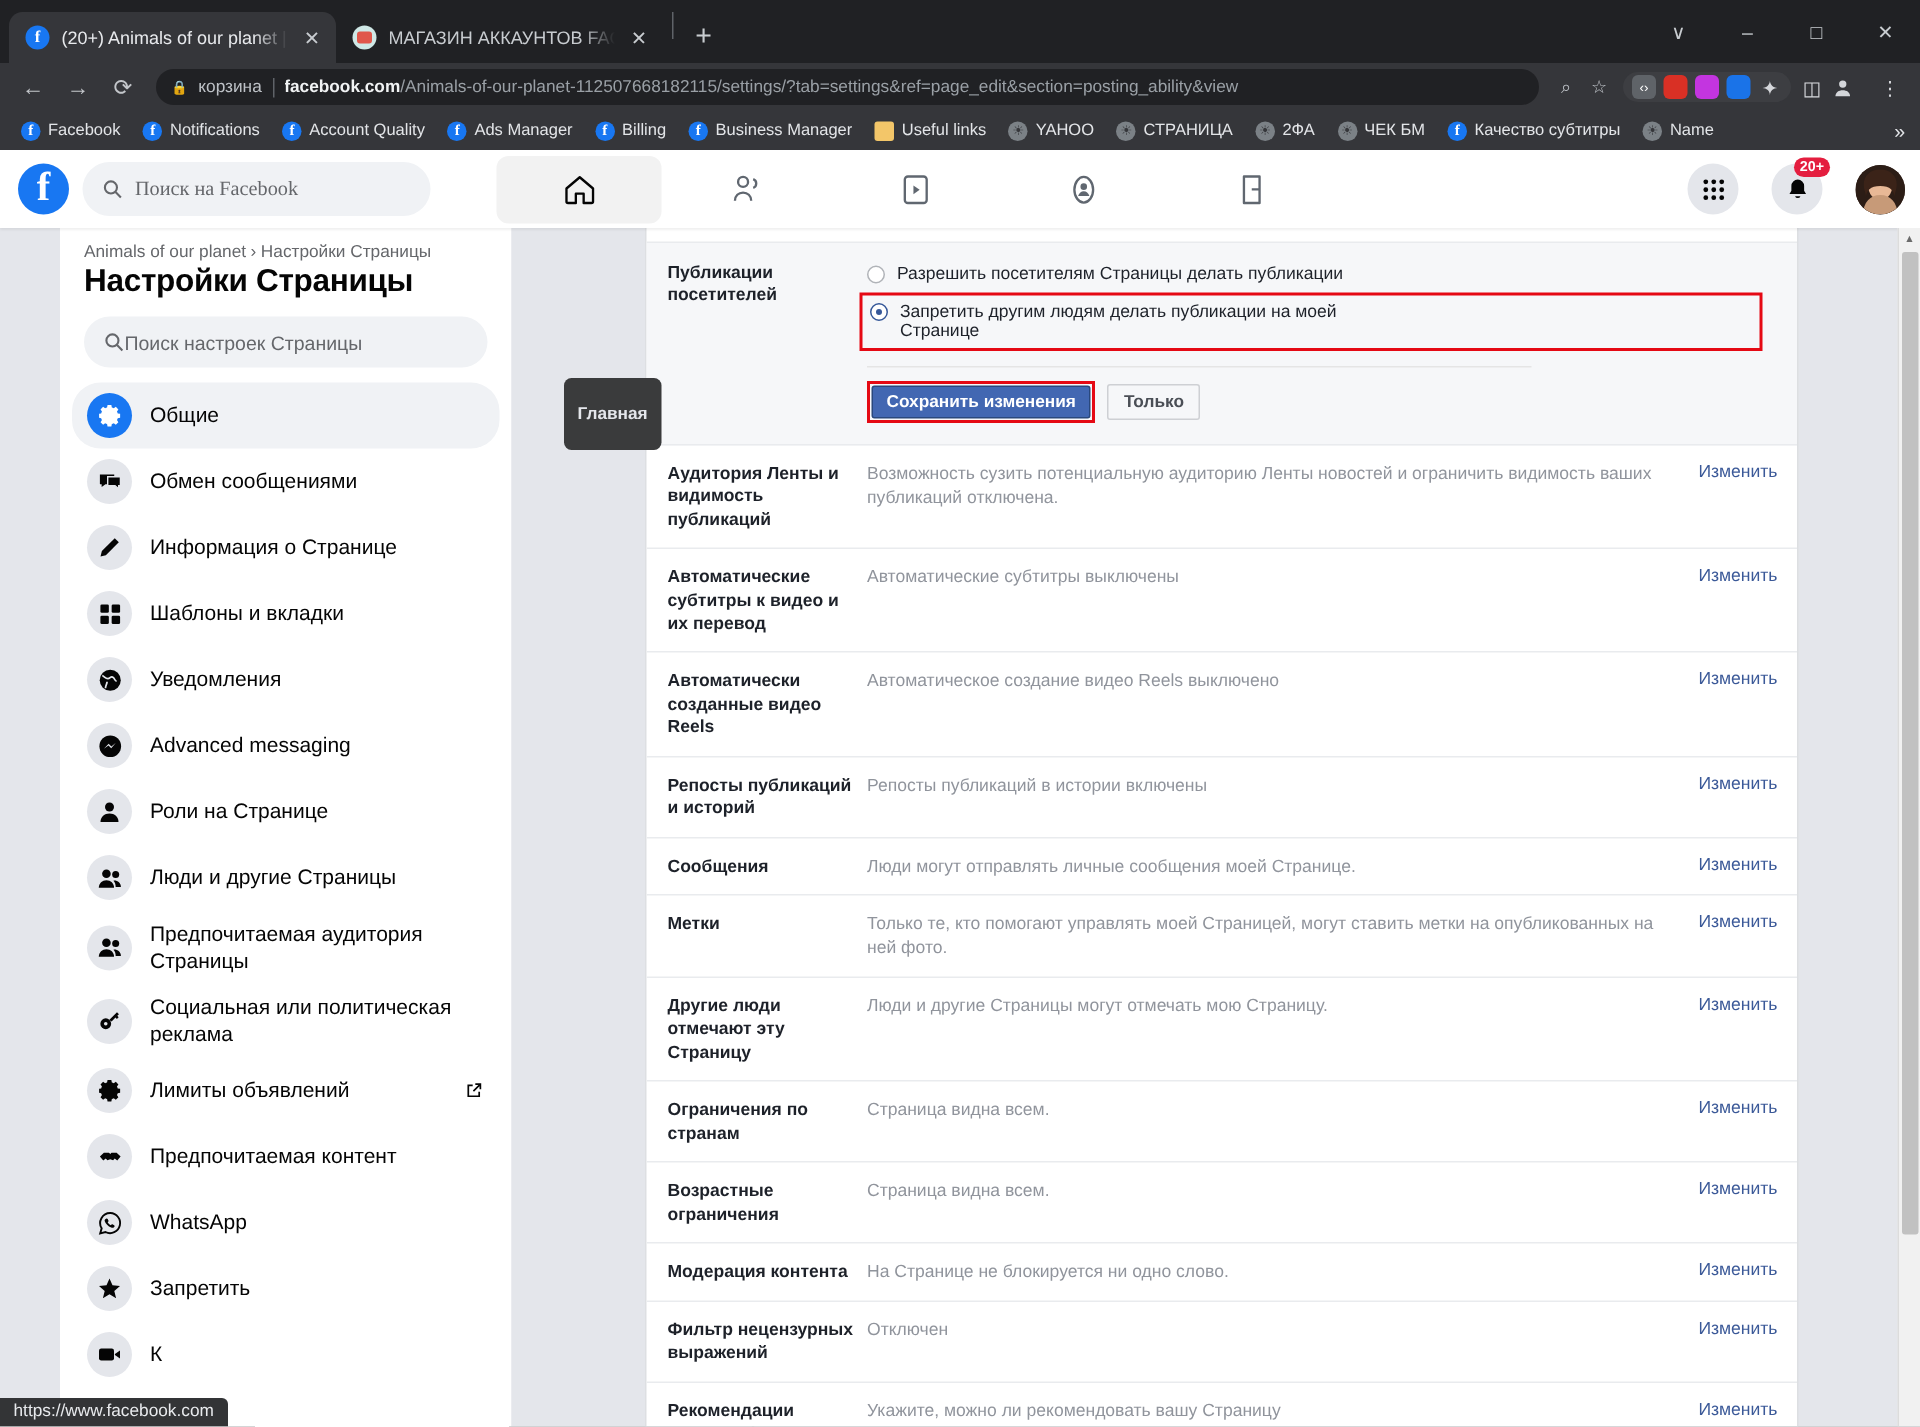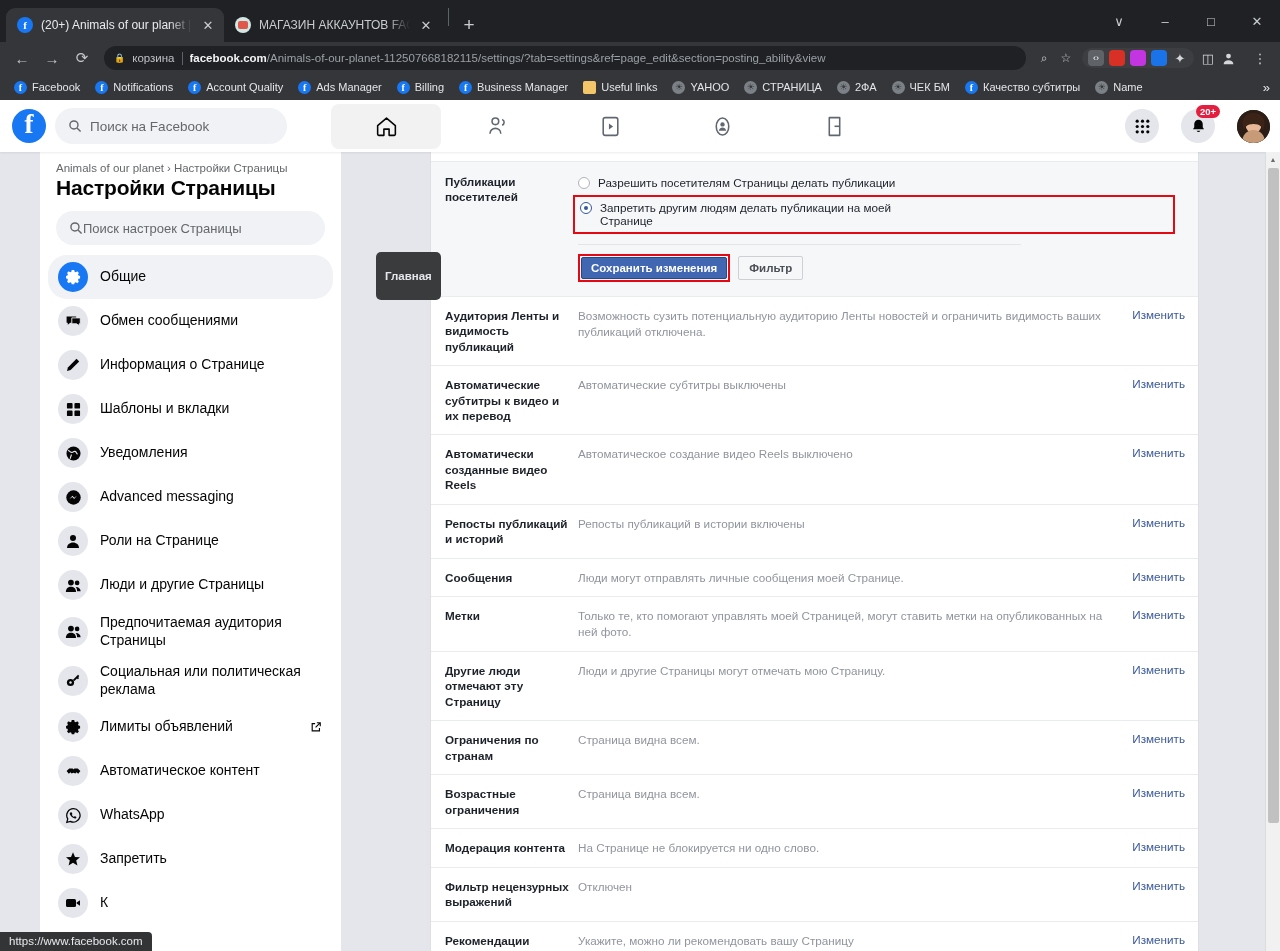--- a/index.html
+++ b/index.html
@@ -60,21 +60,21 @@
   .bmmore { margin-left:auto; color:#e3e5e8; font-size:13px; padding-right:2px; }
 
   
   #viewport { position:absolute; left:0; top:100px; width:1280px; height:851px; background:#e4e6eb; overflow:hidden; }
 
   
   .fbheader { height:52px; background:#fff; display:flex; align-items:center; padding:0 10px 0 12px; position:relative; z-index:5; box-shadow:0 1px 2px rgba(0,0,0,.08); }
   .fblogo { width:34px; height:34px; border-radius:50%; background:#1877f2; color:#fff; display:flex; align-items:center; justify-content:center;
             font-family:"Liberation Serif",serif; font-weight:bold; font-size:27px; line-height:1; padding-bottom:4px; }
   .fbsearch { margin-left:9px; width:232px; height:36px; border-radius:18px; background:#f0f2f5; display:flex; align-items:center; gap:8px; padding:0 13px;
-              font-size:13.5px; color:#65676b; }
+              font-size:13.5px; color:#65676b;font-family:Liberation Serif, serif; }
   .fbnav { display:flex; align-items:center; gap:2px; margin-left:44px; }
   .fbnavitem { width:110px; height:45px; border-radius:8px; display:flex; align-items:center; justify-content:center; color:#606770; }
   .fbnavitem.active { background:#f2f2f2; }
   .fbright { margin-left:auto; display:flex; align-items:center; gap:22px; }
   .circbtn { width:34px; height:34px; border-radius:50%; background:#e4e6eb; display:flex; align-items:center; justify-content:center; color:#050505; position:relative; }
   .badge { position:absolute; top:-4px; right:-5px; background:#e41e3f; color:#fff; font-size:9.5px; font-weight:bold; border-radius:9px; padding:1px 4px; line-height:1.2; }
   .avatar { width:33px; height:33px; border-radius:50%; overflow:hidden; background:#3b2a22; }
 
   .body-row { display:flex; height:799px;margin-left:40px; }
 
@@ -458,21 +458,21 @@
                 </svg>
             </span>
           </div>
 
           <div class="navrow">
             <span class="navicon">
               <svg width="17" height="17" viewBox="0 0 16 16">
                   <path d="M1.5 7.6 4 5.2h3.2L8 6l.8-.8H12l2.5 2.4-2.1 2.5-1.6-1.3-1 1.1-1.8-.7-1.8.7-1-1.1-1.6 1.3z" fill="currentColor"></path>
                 </svg>
             </span>
-            <span class="navlabel">Автоматическое контент</span>
+            <span class="navlabel">Предпочитаемая контент</span>
           </div>
 
 
           <div class="navrow">
             <span class="navicon">
               <svg width="17" height="17" viewBox="0 0 16 16">
                   <path d="M8 1.6a6.3 6.3 0 0 0-5.4 9.6L1.7 14.4l3.3-.9A6.3 6.3 0 1 0 8 1.6z" fill="none" stroke="currentColor" stroke-width="1.2"></path>
                   <path d="M5.6 5c.3-.1.6 0 .8.4l.5 1c.1.3 0 .5-.2.7l-.3.3c.4.9 1.2 1.6 2 1.9l.3-.4c.2-.2.4-.3.7-.2l1 .5c.3.2.4.5.3.8-.3.7-1.2 1-2.1.7C6.7 10 5 8.3 4.5 6.6 4.3 6 4.9 5.2 5.6 5z" fill="currentColor"></path>
                 </svg>
             </span>
@@ -525,21 +525,21 @@
                   <span style="max-width:320px;display:inline-block;">Запретить другим людям делать публикации на моей Странице</span>
                 </div>
               </div>
 
               <div class="rule"></div>
 
               <div class="btnrow">
                 <span class="btn-save-wrap">
                   <button class="btn-save">Сохранить изменения</button>
                 </span>
-                <button class="btn-cancel">Фильтр</button>
+                <button class="btn-cancel">Только</button>
               </div>
             </div>
           </div>
 
           <div id="rows-container">
               <div class="srow">
                 <div class="slabel">Аудитория Ленты и видимость публикаций</div>
                 <div class="sval">Возможность сузить потенциальную аудиторию Ленты новостей и ограничить видимость ваших публикаций отключена.</div>
                 <div class="sedit">Изменить</div>
               </div>

